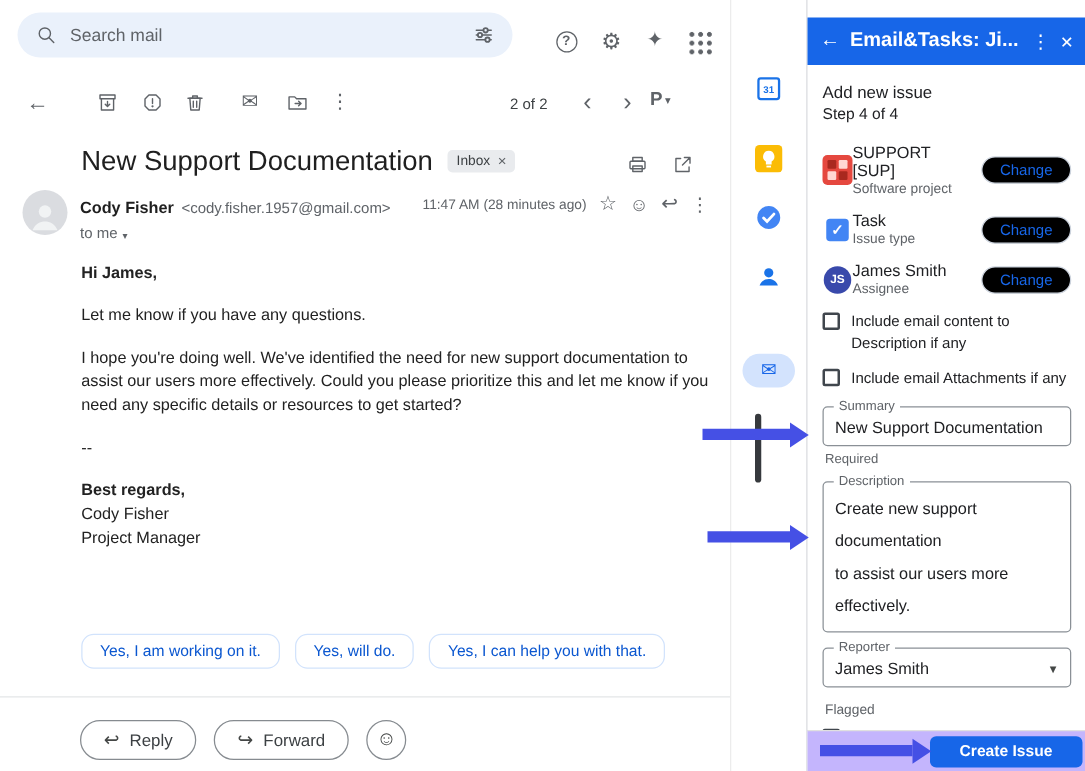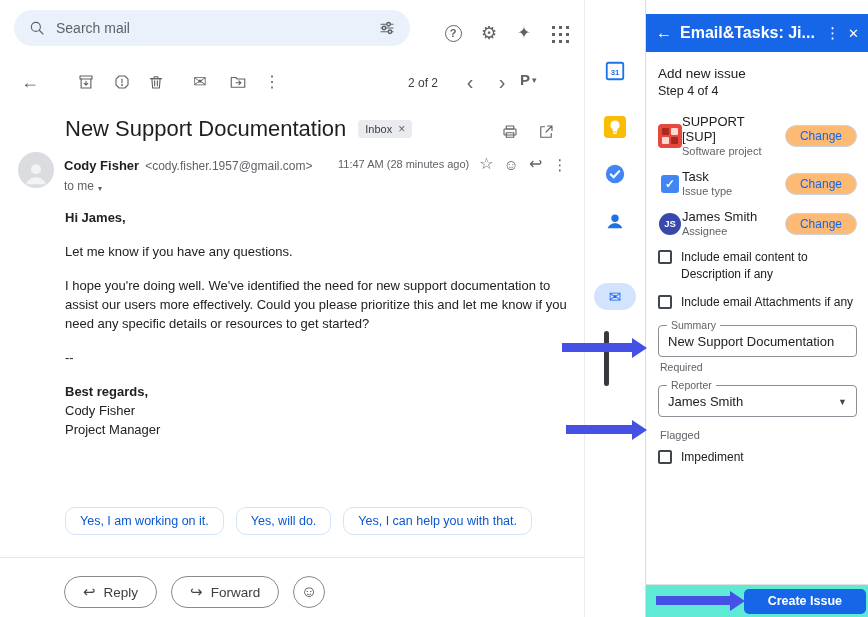--- a/index.html
+++ b/index.html
@@ -98,21 +98,21 @@
 
   .panel-body { position:absolute; left:0; top:52px; width:223px; height:532px; padding:14px 12px 0; overflow:hidden; }
   .p-heading { font-size:13.5px; font-weight:normal; margin-bottom:3px; }
   .p-step { font-size:12.5px; color:#202124; margin-bottom:16px; }
 
   .p-row { display:flex; align-items:center; margin-bottom:11px; }
   .p-row-text { flex:1; min-width:0; }
   .p-row-title { font-size:13px; color:#202124; line-height:15px; }
   .p-row-sub { font-size:11px; color:#5f6368; line-height:14px; }
   .change-btn {
-    border:1px solid #ccd3dd; background:#fdba74; color:#1766e8; font-size:12px;
+    border:1px solid #ccd3dd; background:#000000; color:#1766e8; font-size:12px;
     border-radius:12px; padding:3px 14px; cursor:pointer; font-family:"Liberation Sans",sans-serif;
   }
   .proj-icon { width:24px; height:24px; border-radius:4px; background:#e5483f; display:grid; grid-template-columns:1fr 1fr; gap:2px; padding:4px; flex:none; }
   .proj-icon i { border-radius:1px; }
   .proj-icon i:nth-child(1){ background:#a9281f; } .proj-icon i:nth-child(2){ background:#ffd8d3; }
   .proj-icon i:nth-child(3){ background:#ffd8d3; } .proj-icon i:nth-child(4){ background:#a9281f; }
   .task-icon { width:18px; height:18px; border-radius:3px; background:#4285f4; color:#fff; font-size:12px; font-weight:bold; display:flex; align-items:center; justify-content:center; flex:none; margin:0 3px; }
   .js-avatar { width:22px; height:22px; border-radius:50%; background:#3949ab; color:#fff; font-size:9.5px; font-weight:bold; display:flex; align-items:center; justify-content:center; flex:none; margin:0 1px; }
 
   .p-check { display:flex; gap:9px; margin-bottom:11px; cursor:pointer; align-items:flex-start; }
@@ -125,21 +125,21 @@
   .fvalue { font-size:13px; color:#202124; white-space:pre-line; }
   .desc-value { line-height:26px; }
   .helper { font-size:10.5px; color:#5f6368; margin:4px 0 12px 2px; }
   .mt14 { margin-top:14px; }
   .mb12 { margin-bottom:12px; }
   .sel-row { display:flex; align-items:center; justify-content:space-between; }
   .sel-caret { font-size:9px; color:#444746; }
   .flagged { font-size:11px; color:#5f6368; margin:12px 0 8px 2px; }
 
   .panel-footer {
-    position:absolute; left:0; bottom:0; width:223px; height:33px; background:#5eead4;
+    position:absolute; left:0; bottom:0; width:223px; height:33px; background:#c4b5fd;
     border-top:1px solid #e0e0e0; display:flex; align-items:center; justify-content:flex-end;
     padding:0 3px; z-index:20;
   }
   .create-btn {
     background:#1766e8; color:#fff; border:none; border-radius:5px; height:25px; padding:0 24px;
     font-size:12.5px; font-weight:bold; cursor:pointer; font-family:"Liberation Sans",sans-serif;
   }
 
   
   .ann-arrow { position:absolute; height:9px; background:#4550e5; z-index:50; }
@@ -397,20 +397,25 @@
         <span class="cbx"></span>
         <span class="p-check-label nowrap">Include email Attachments if any</span>
       </label>
 
       <div class="ofield mt14">
         <span class="flabel">Summary</span>
         <div class="fvalue">New Support Documentation</div>
       </div>
       <div class="helper">Required</div>
 
+      <div class="ofield mb12">
+        <span class="flabel">Description</span>
+        <div class="fvalue desc-value">Create new support documentation
+to assist our users more effectively.</div>
+      </div>
 
       <div class="ofield">
         <span class="flabel">Reporter</span>
         <div class="fvalue sel-row">
           <span>James Smith</span>
           <span class="sel-caret">▼</span>
         </div>
       </div>
 
       <div class="flagged">Flagged</div>

